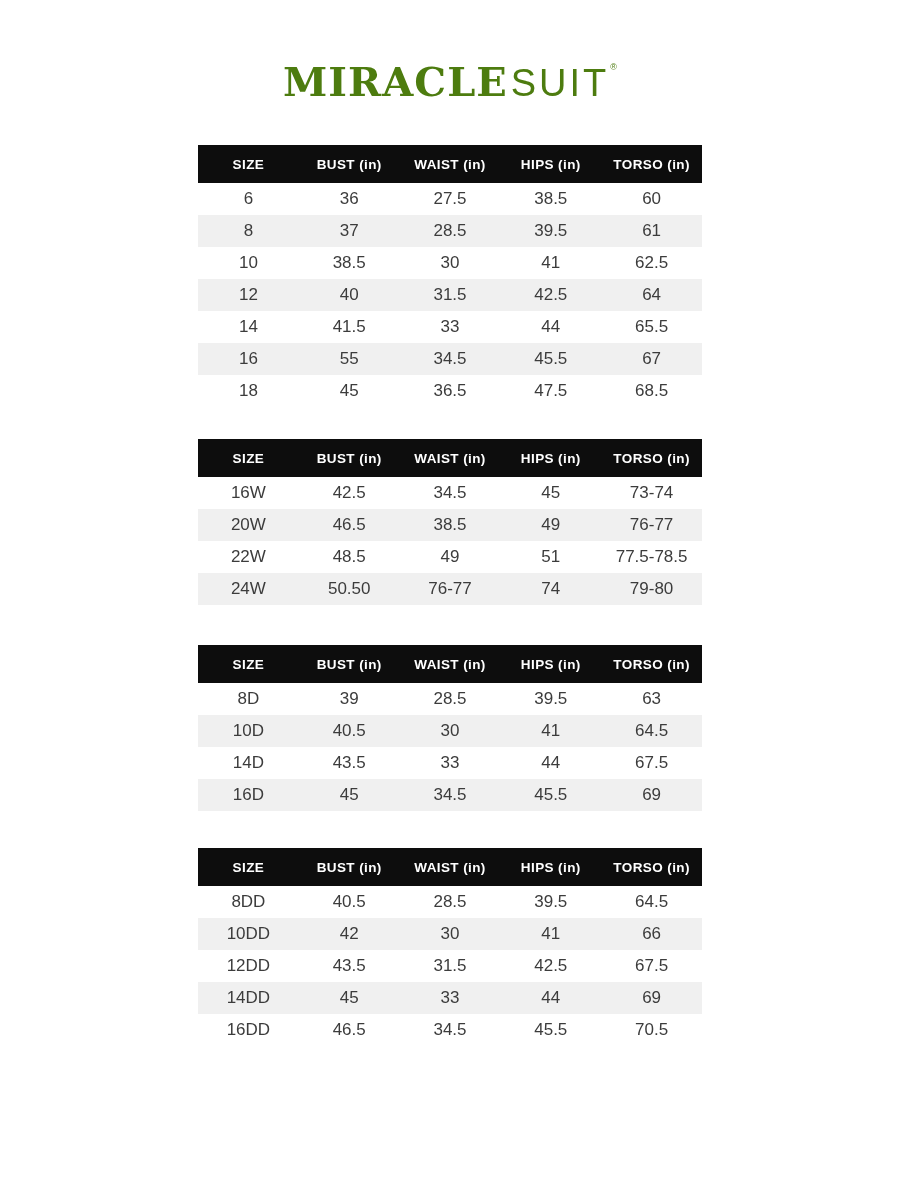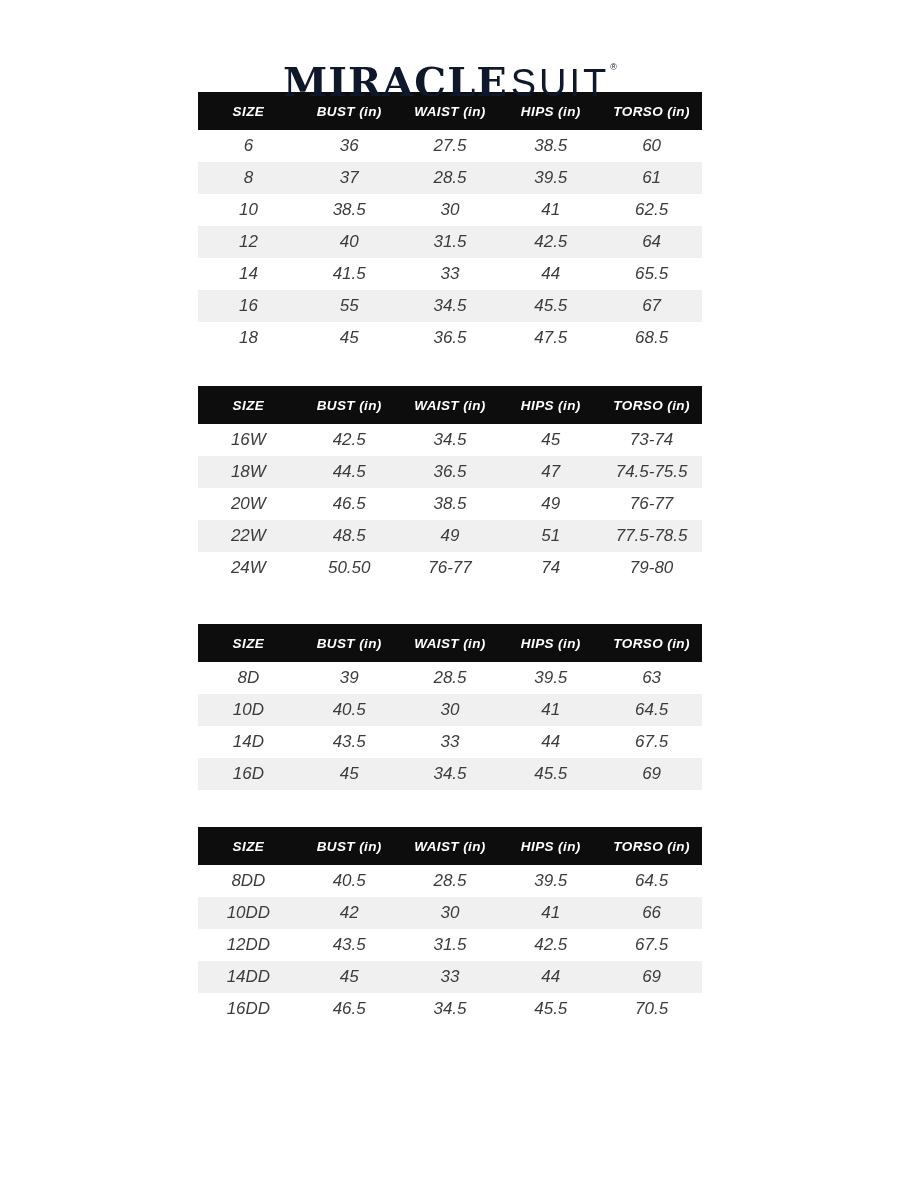--- a/index.html
+++ b/index.html
@@ -11,21 +11,21 @@
     width: 900px;
     height: 1200px;
     font-family: "Liberation Sans", sans-serif;
     overflow: hidden;
   }
   .logo {
     padding-top: 42px;
     height: 50px;
     line-height: 50px;
     text-align: center;
-    color: #0f172a;
+    color: #4d7c0f;
     white-space: nowrap;
   }
   .logo-serif {
     font-family: "DejaVu Serif", serif;
     font-weight: 700;
     font-size: 40px;
     letter-spacing: 1px;
   }
   .logo-sans {
     font-family: "Liberation Sans", sans-serif;
@@ -34,21 +34,21 @@
     letter-spacing: 3px;
     margin-left: 3px;
   }
   .logo-reg {
     font-size: 9px;
     vertical-align: 26px;
     letter-spacing: 0;
     margin-left: 1px;
   }
   .tables-wrap {
-    font-style: italic;
+    margin-top: 53px;
   }
   table.size-table {
     width: 504px;
     margin: 0 auto;
     border-collapse: collapse;
     table-layout: fixed;
   }
   table.size-table:nth-of-type(2) { margin-top: 32px; }
   table.size-table:nth-of-type(3) { margin-top: 40px; }
   table.size-table:nth-of-type(4) { margin-top: 37px; }
@@ -159,27 +159,20 @@
       </thead>
       <tbody>
         <tr>
           <td>16W</td>
           <td>42.5</td>
           <td>34.5</td>
           <td>45</td>
           <td>73-74</td>
         </tr>
         <tr>
-          <td>18W</td>
-          <td>44.5</td>
-          <td>36.5</td>
-          <td>47</td>
-          <td>74.5-75.5</td>
-        </tr>
-        <tr>
           <td>20W</td>
           <td>46.5</td>
           <td>38.5</td>
           <td>49</td>
           <td>76-77</td>
         </tr>
         <tr>
           <td>22W</td>
           <td>48.5</td>
           <td>49</td>

